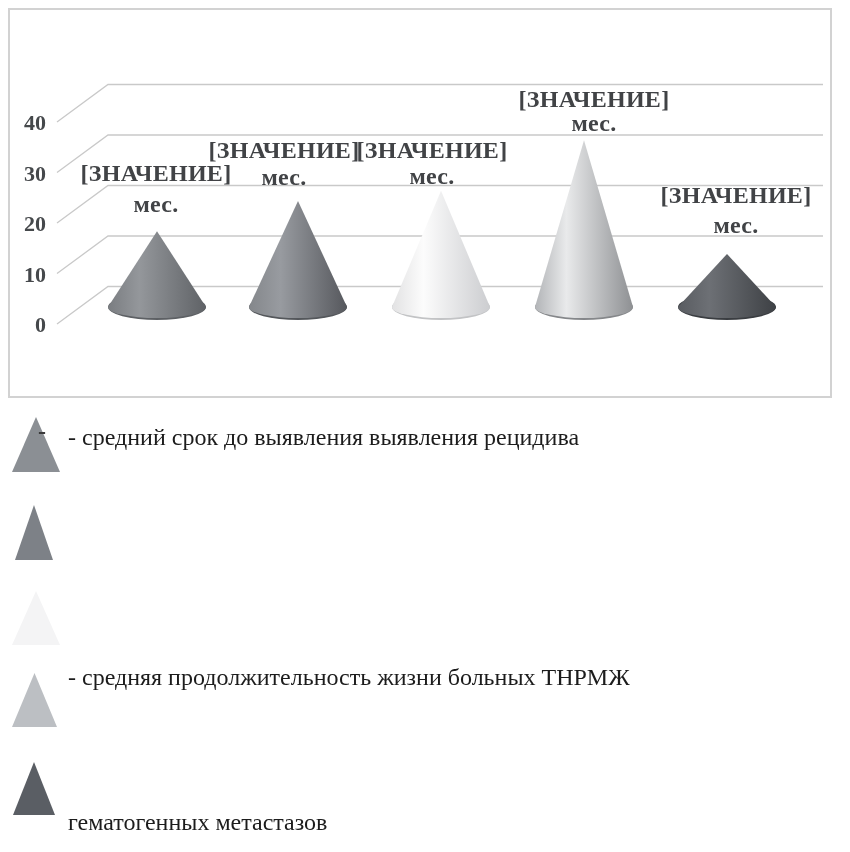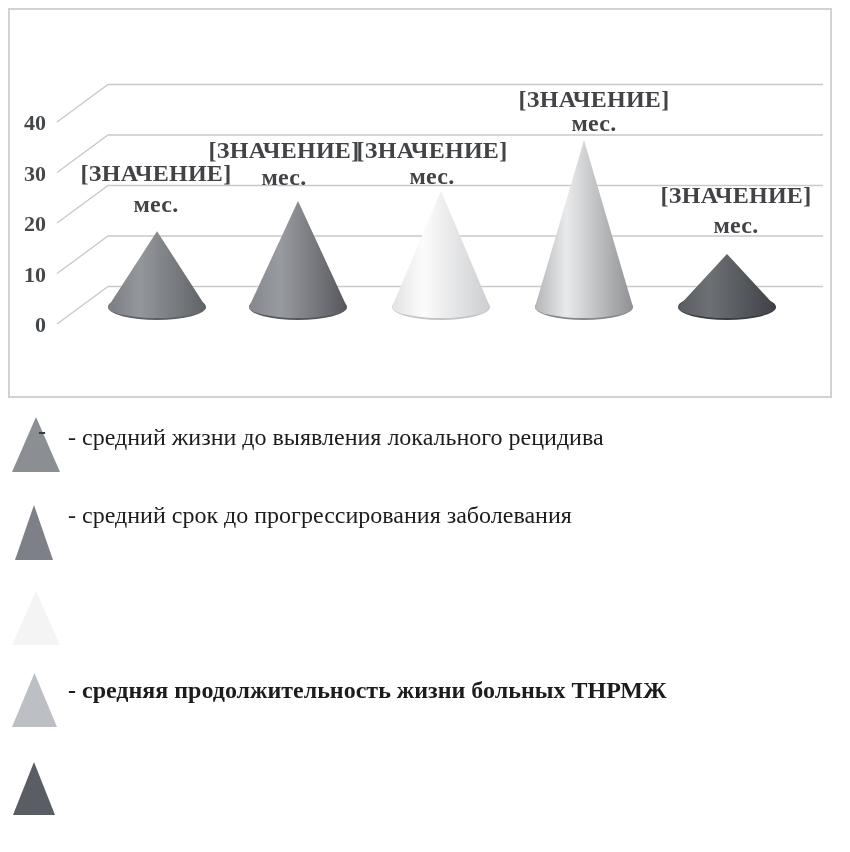--- a/index.html
+++ b/index.html
@@ -16,21 +16,21 @@
   .tri{position:absolute;clip-path:polygon(50% 0,100% 100%,0 100%);}
   .m1{left:12px;top:19px;width:48px;height:55px;}
   .m2{left:15px;top:107px;width:38px;height:55px;}
   .m3{left:12px;top:193px;width:48px;height:54px;}
   .m4{left:12px;top:275px;width:45px;height:54px;}
   .m5{left:13px;top:364px;width:42px;height:53px;}
   .ltxt{position:absolute;left:68px;font-size:24px;color:#1c1c1c;white-space:nowrap;line-height:28px;}
   .lt1{top:25px;}
   .lt2{top:103px;}
   .lt3{top:193px;}
-  .lt4{top:278px;font-weight:bold;}
+  .lt4{top:265px;}
   .lt5a{top:367px;}
   .lt5b{top:410px;}
   .xdash{position:absolute;left:38px;top:20px;font-size:24px;font-weight:bold;color:#3a3a3a;}
 </style>
 </head>
 <body>
 
 <div class="page">
   <div class="chart-frame"></div>
   <svg id="chart-svg" width="824" height="390" viewBox="0 0 824 390">
@@ -84,25 +84,25 @@
       <text text-anchor="middle" class="dlabel"><tspan x="148" y="173">[ЗНАЧЕНИЕ]</tspan><tspan x="148" y="204">мес.</tspan></text>
       <text text-anchor="middle" class="dlabel"><tspan x="276" y="150">[ЗНАЧЕНИЕ]</tspan><tspan x="276" y="177">мес.</tspan></text>
       <text text-anchor="middle" class="dlabel"><tspan x="424" y="150">[ЗНАЧЕНИЕ]</tspan><tspan x="424" y="176">мес.</tspan></text>
       <text text-anchor="middle" class="dlabel"><tspan x="586" y="99">[ЗНАЧЕНИЕ]</tspan><tspan x="586" y="123">мес.</tspan></text>
       <text text-anchor="middle" class="dlabel"><tspan x="728" y="195">[ЗНАЧЕНИЕ]</tspan><tspan x="728" y="225">мес.</tspan></text>
     </svg>
 
   <div class="legend">
     <span class="tri m1" style="background: rgb(139, 143, 148);"></span>
     <span class="xdash">-</span>
-    <span class="ltxt lt1">- средний жизни до выявления локального рецидива</span>
+    <span class="ltxt lt1">- средний срок до выявления выявления рецидива</span>
 
     <span class="tri m2" style="background: rgb(125, 129, 135);"></span>
-    <span class="ltxt lt2">- средний срок до прогрессирования заболевания</span>
 
     <span class="tri m3" style="background: rgb(244, 244, 245);"></span>
 
     <span class="tri m4" style="background: rgb(188, 191, 195);"></span>
     <span class="ltxt lt4">- средняя продолжительность жизни больных ТНРМЖ</span>
 
     <span class="tri m5" style="background: rgb(90, 94, 100);"></span>
+    <span class="ltxt lt5b">гематогенных метастазов</span>
   </div>
 </div>
 
 </body></html>

